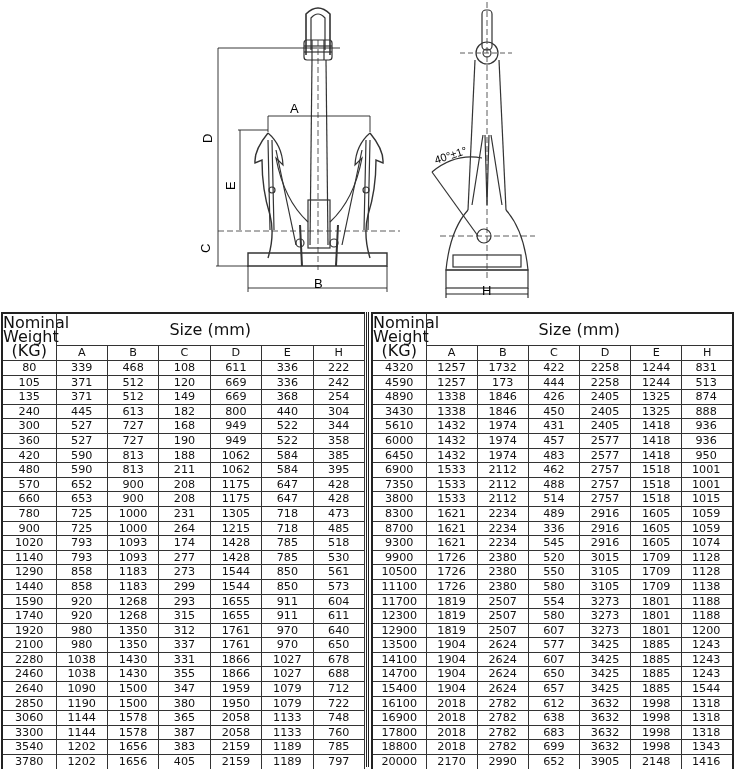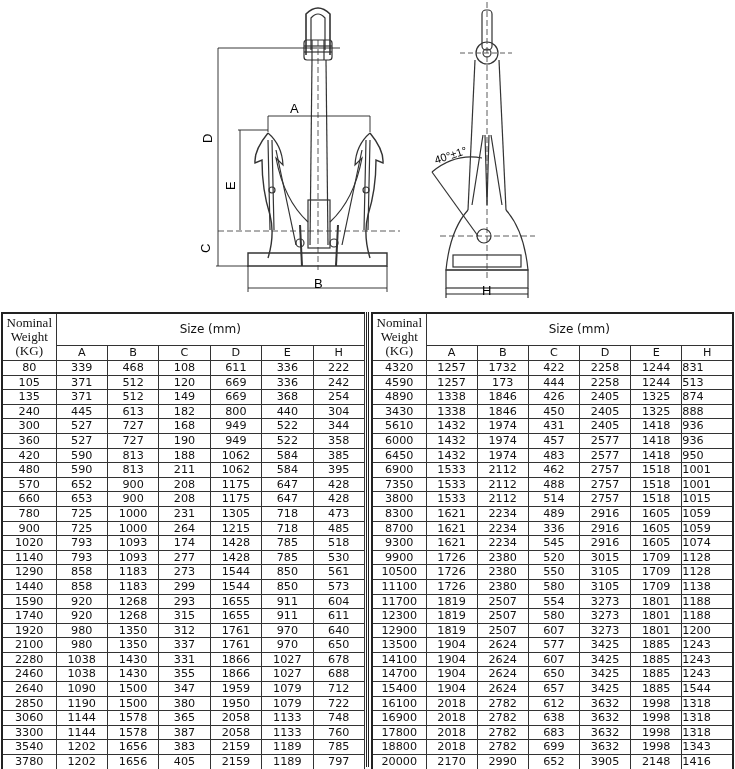--- a/index.html
+++ b/index.html
@@ -1,26 +1,26 @@
 <!DOCTYPE html>
 <html><head>
 <meta charset="utf-8">
 <style>
   html, body { margin:0; padding:0; background:#ffffff; }
   body { width:735px; height:769px; position:relative; overflow:hidden;
          font-family:"DejaVu Sans", "Liberation Sans", sans-serif; color:#111; }
   #drawing { position:absolute; left:0; top:0; width:735px; height:305px; }
   .tbl { position:absolute; top:312px; border-collapse:collapse; font-size:11.2px; table-layout:fixed; }
   .tbl td, .tbl th { border:1px solid #333; padding:0; text-align:center; font-weight:normal; line-height:13.6px; height:13.6px; white-space:nowrap; }
-  .tbl .hdr-nom { line-height:14px; font-size:13px; height:auto; padding:2px 0;font-family:Liberation Serif, serif; }
-  .tbl .hdr-size { font-size:12px; height:31px; }
+  .tbl .hdr-nom { line-height:14px; font-size:16px; height:auto; padding:2px 0; }
+  .tbl .hdr-size { font-size:16px; height:31px; }
   .tbl .hdr-col { height:14px; line-height:14px; }
   #tbl-left { left:1px; width:364px; border-left:2px solid #222; border-top:2px solid #222; border-bottom:2px solid #222;}
   #tbl-right { left:371px; width:363px; border-left:2px solid #222; border-top:2px solid #222; border-right:2px solid #222;}
-  #tbl-right td.hcell { text-align:left; padding-right:2px;margin-top:43px; }
+  #tbl-right td.hcell { text-align:center; padding-right:2px;margin-top:43px; }
   .divider { position:absolute; left:366px; top:312px; width:3px; height:455px; background:#fff; border-left:1px solid #222; border-right:1px solid #222; box-sizing:border-box;}
 </style>
 </head>
 <body>
 
 <svg id="drawing" viewBox="0 0 735 305" xmlns="http://www.w3.org/2000/svg">
   <g stroke="#333" fill="none" stroke-width="1.2">
 
     <path d="M306 55 L306 14 Q318 2 330 14 L330 55" stroke-width="1.6"></path>
     <path d="M311 50 L311 18 Q318 10 325 18 L325 50"></path>

